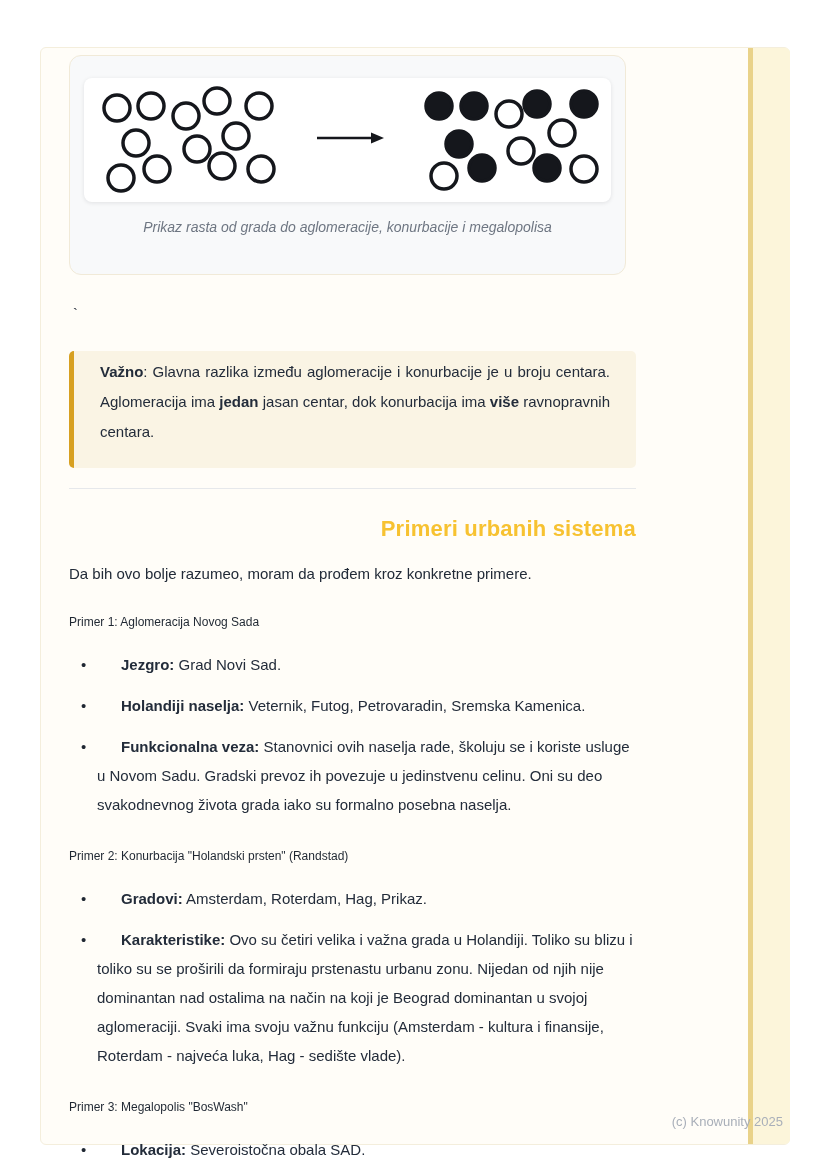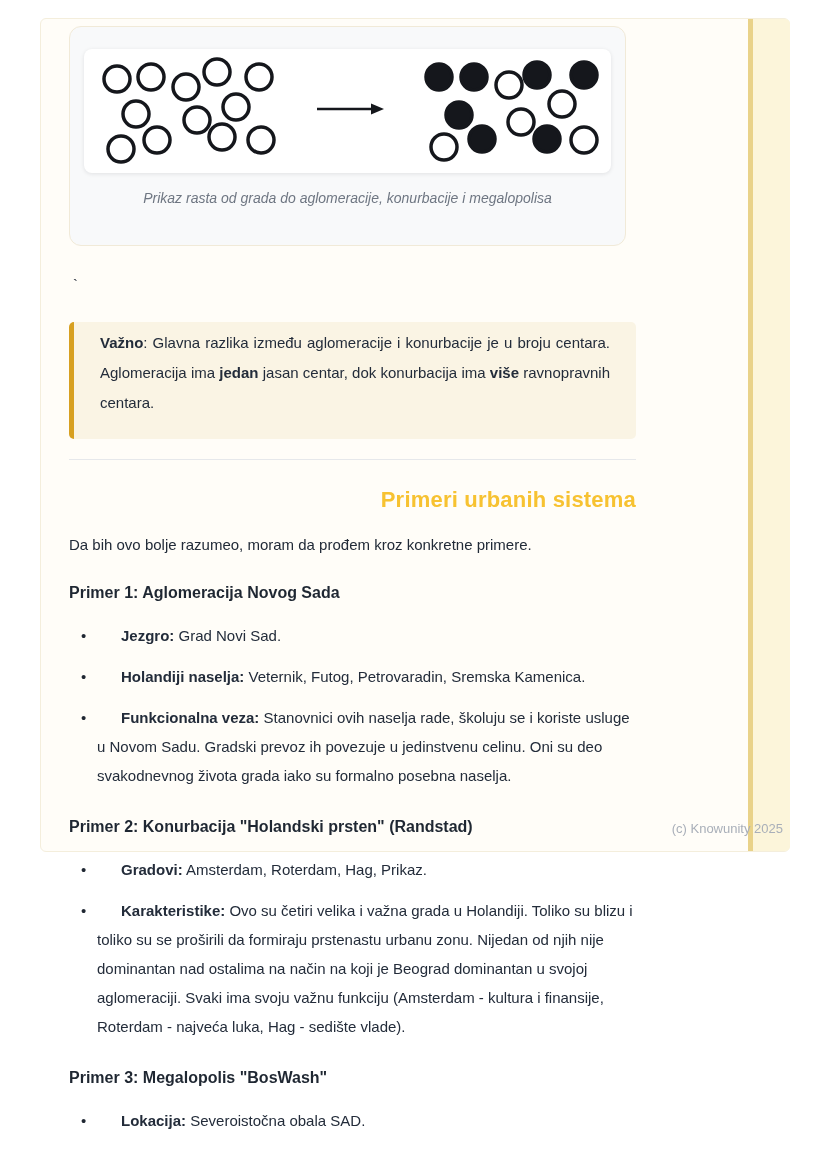--- a/index.html
+++ b/index.html
@@ -6,22 +6,22 @@
   html, body {
     width: 828px; height: 1171px;
     background: #ffffff;
     font-family: "Liberation Sans", sans-serif;
     overflow: hidden;
     position: relative;
     color: #222b38;
   }
   .paper {
     position: absolute;
-    left: 40px; top: 18px;
-    width: 750px; height: 834px;
+    left: 40px; top: 47px;
+    width: 750px; height: 1098px;
     background: #fffdf8;
     border: 1px solid #f4eedc;
     border-radius: 6px;
   }
   .margin-strip {
     position: absolute;
     top: 0; bottom: 0;
     left: 712px; width: 37px;
     background: #fcf5da;
     border-radius: 0 5px 5px 0;
@@ -97,23 +97,23 @@
     letter-spacing: 0.2px;
     text-align: right;
   }
   .intro {
     margin-top: 20px;
     font-size: 15px;
     line-height: 22px;
   }
   .example-heading {
     margin-top: 26px;
-    font-size: 16px;
+    font-size: 12px;
     line-height: 22px;
-    font-weight: 700;
+    font-weight: 400;
     color: #1f2732;
   }
   ul.example-list {
     list-style: none;
     margin-top: 17px;
     padding-left: 28px;
   }
   ul.example-list li {
     position: relative;
     font-size: 15px;

